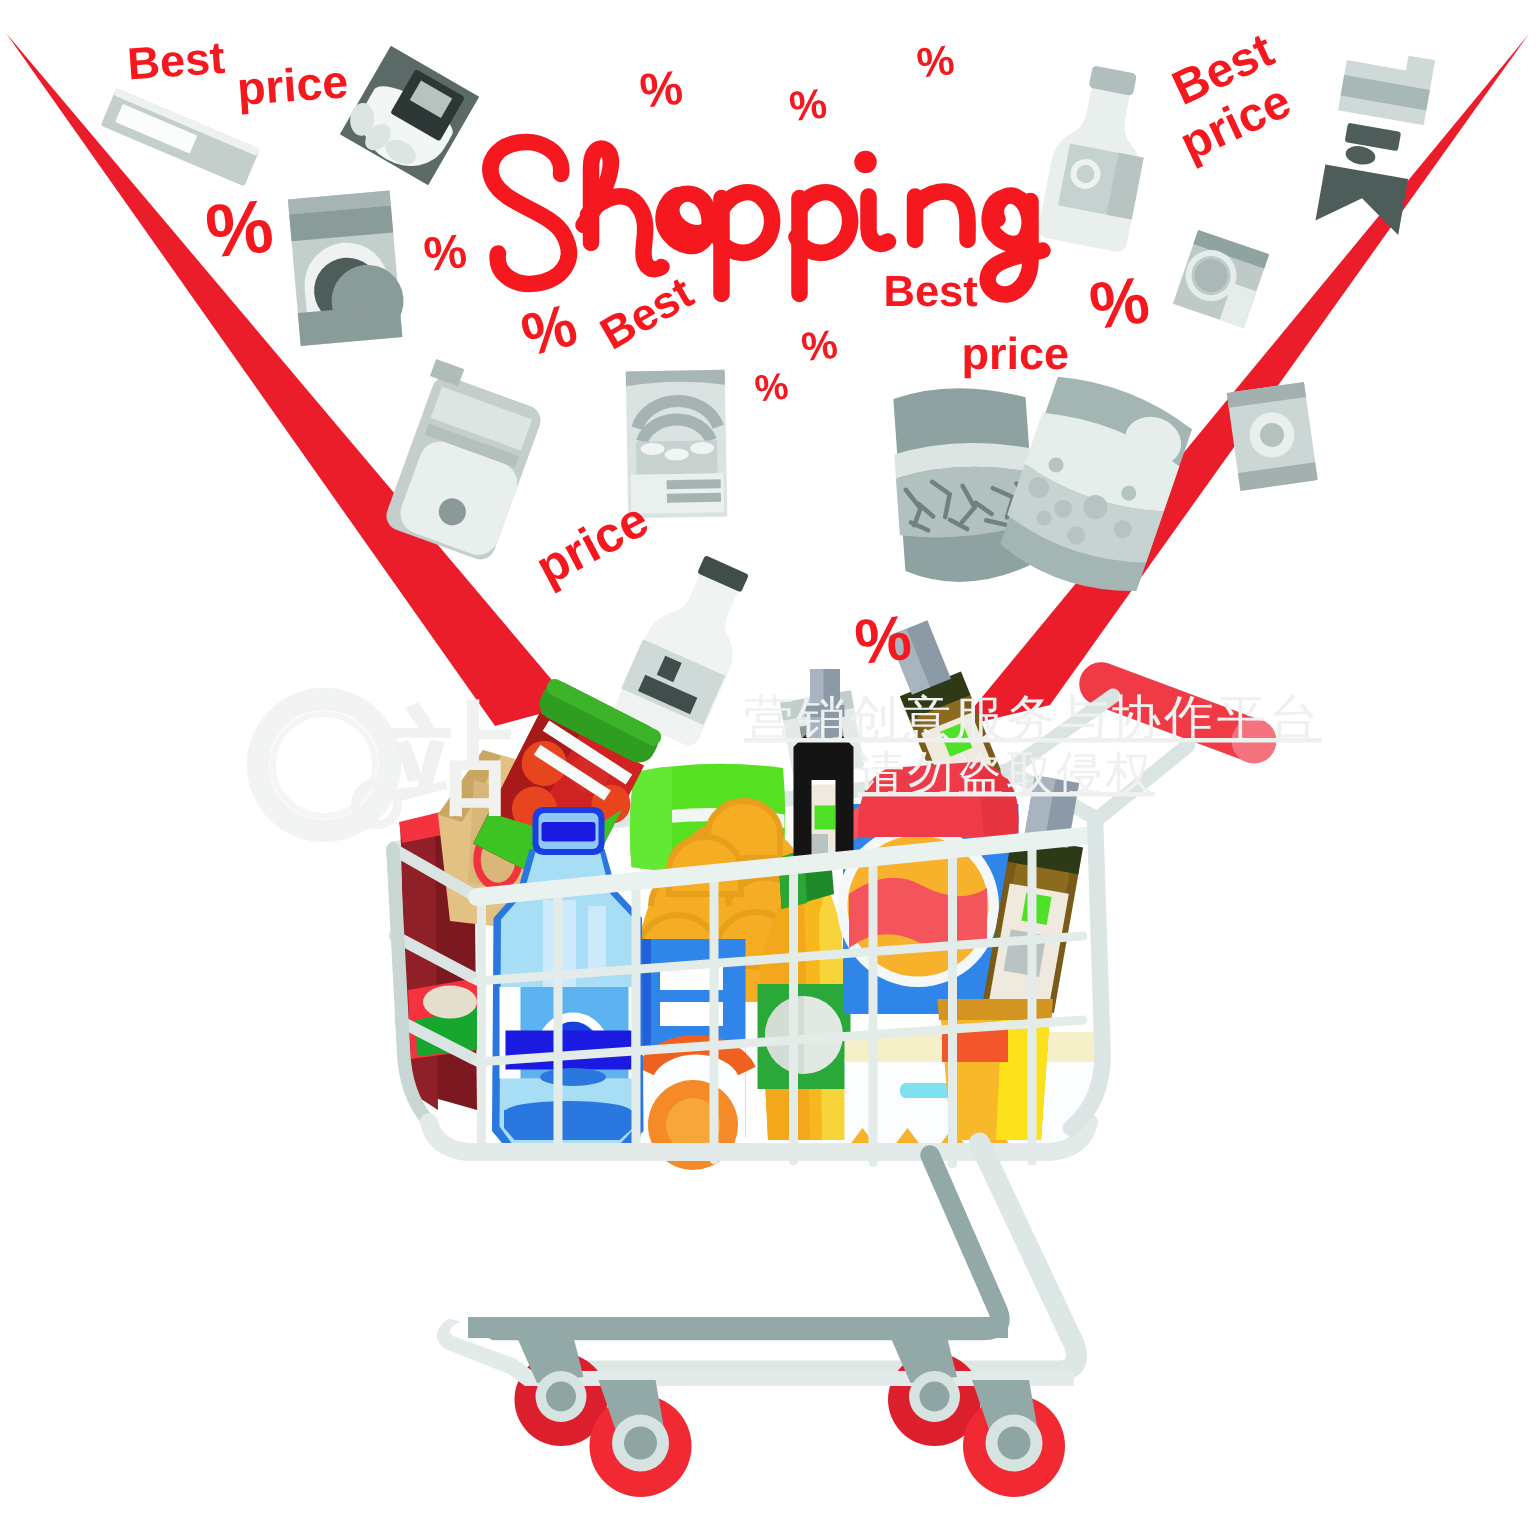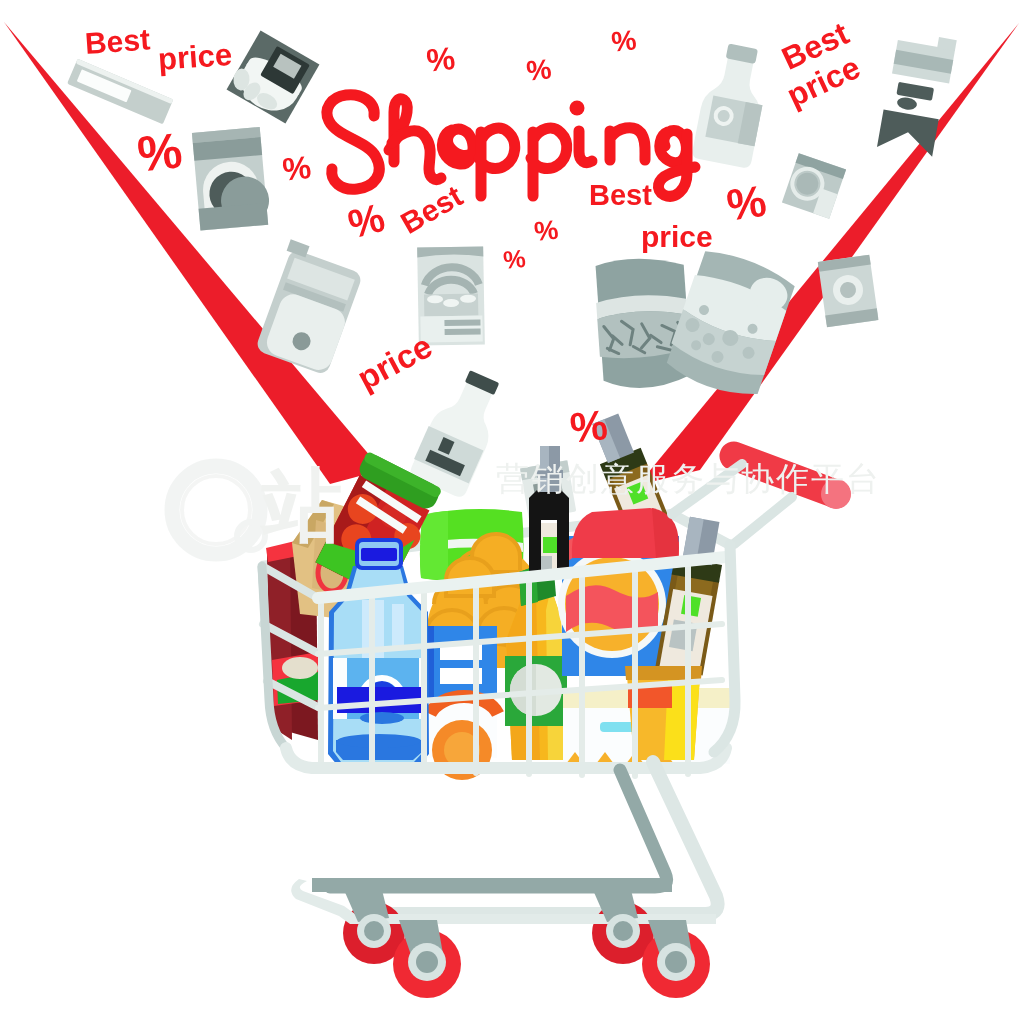--- a/index.html
+++ b/index.html
@@ -4,21 +4,21 @@
 <style>
   html,body{margin:0;padding:0;background:#ffffff;}
   body{width:1024px;height:1024px;overflow:hidden;font-family:"Liberation Sans",sans-serif;}
   #stage{position:relative;width:1024px;height:1024px;background:#fff;}
   svg.layer{position:absolute;left:0;top:0;width:1024px;height:1024px;display:block;}
   #labels{position:absolute;left:0;top:0;width:1024px;height:1024px;}
   .plabel{position:absolute;color:#f5191f;font-family:"Liberation Sans",sans-serif;font-weight:bold;
           white-space:nowrap;line-height:1;transform-origin:0 0;}
   #watermark-text{position:absolute;left:0;top:0;width:1024px;height:1024px;}
   #watermark-text .wline{position:absolute;color:#eef1ef;font-family:"Liberation Sans",sans-serif;
-      white-space:nowrap;line-height:1;letter-spacing:2px;}
+      white-space:nowrap;line-height:1;letter-spacing:2px;text-decoration:underline;}
   #watermark-text .wlogo{position:absolute;color:#f0f2f0;font-family:"Liberation Sans",sans-serif;
       font-weight:bold;white-space:nowrap;line-height:1;}
 </style>
 </head>
 <body>
 
 <div id="stage">
   <svg class="layer" id="art" viewBox="0 0 1024 1024">
     <defs>
       <clipPath id="clipAll">
@@ -446,20 +446,21 @@
     <g fill="none" stroke="#e8ecea" stroke-width="15">
       <circle cx="216" cy="510" r="44"></circle>
     </g>
     <g fill="none" stroke="#eceeec" stroke-width="4">
       <circle cx="216" cy="510" r="34"></circle>
     </g>
     <circle cx="251" cy="536" r="14" fill="none" stroke="#e8ecea" stroke-width="6"></circle>
   </svg>
   <div id="watermark-text">
       <div class="wline" style="left: 496px; top: 462px; font-size: 33px;">营销创意服务与协作平台</div>
+      <div class="wline" style="left: 572px; top: 500px; font-size: 31px;">请勿盗取侵权</div>
       <div class="wlogo" style="left: 262px; top: 466px; font-size: 80px;">站</div>
     </div>
   <div id="labels">
       <div class="plabel" style="left: 84px; top: 29px; font-size: 30px; transform: rotate(-4deg);">Best</div>
       <div class="plabel" style="left: 157px; top: 44px; font-size: 31px; transform: rotate(-4deg);">price</div>
       <div class="plabel" style="left: 135px; top: 130px; font-size: 50px; transform: rotate(-6deg);">%</div>
       <div class="plabel" style="left: 281px; top: 154px; font-size: 32px; transform: rotate(-6deg);">%</div>
       <div class="plabel" style="left: 344px; top: 206px; font-size: 40px; transform: rotate(-15deg);">%</div>
       <div class="plabel" style="left: 396px; top: 213px; font-size: 30px; transform: rotate(-30deg);">Best</div>
       <div class="plabel" style="left: 352px; top: 366px; font-size: 33px; transform: rotate(-28deg);">price</div>

